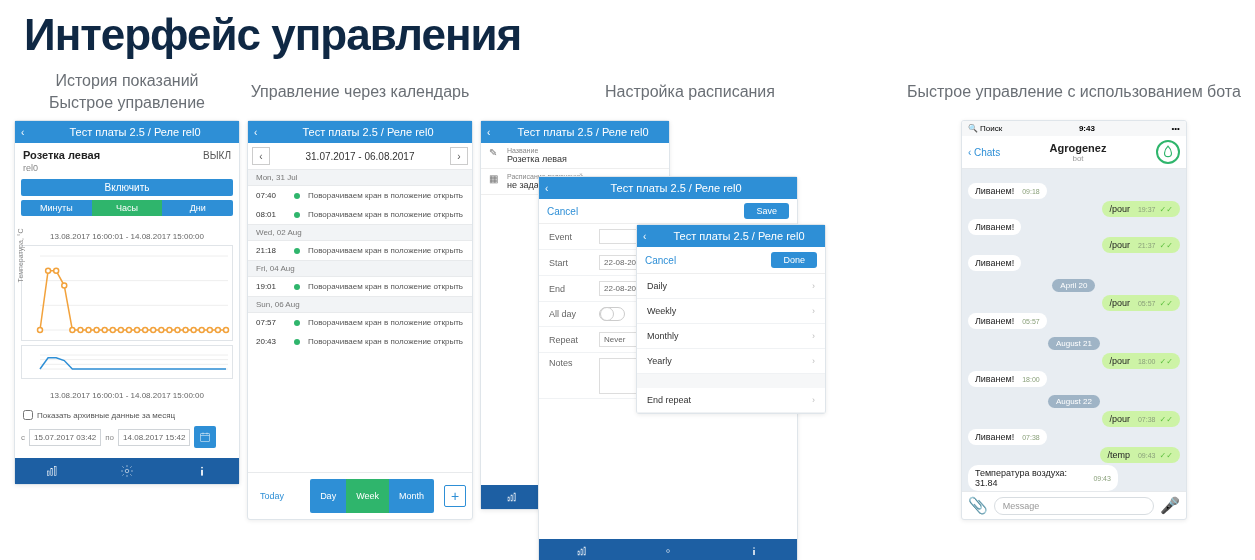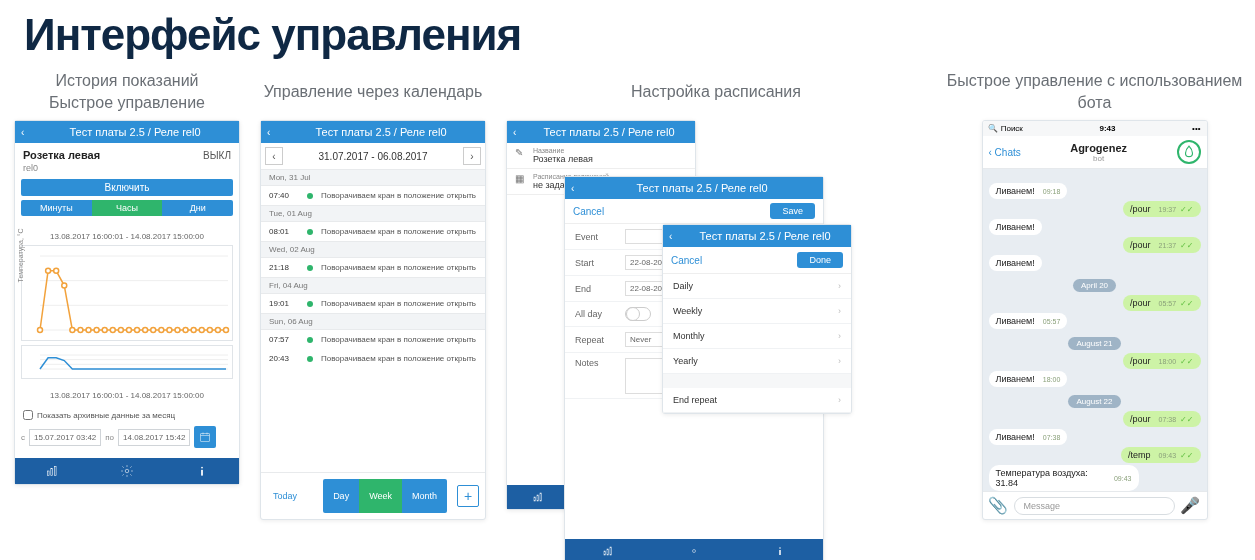--- a/index.html
+++ b/index.html
@@ -1,18 +1,18 @@
 <!DOCTYPE html>
 <html><head>
 <meta charset="utf-8">
 <style>
 *{box-sizing:border-box;margin:0;padding:0;font-family:Arial,sans-serif}
 body{background:#fff;width:1255px;height:560px;position:relative;overflow:hidden}
 .page-title{font-size:44px;font-weight:900;color:#0f2844;letter-spacing:-1px;padding:10px 0 0 24px;font-family:'Arial Black',Arial,sans-serif;text-transform:none}
-.cols{display:flex;gap:20px;padding:10px 12px 0 14px}
+.cols{display:flex;gap:7px;padding:10px 12px 0 14px}
 .col{display:flex;flex-direction:column;align-items:center}
 .col-title{font-size:16px;color:#6a6f75;text-align:center;line-height:1.35;margin-bottom:6px;height:44px;display:flex;align-items:center;justify-content:center}
 
 .phone{background:#fff;border:1px solid #dfe5ea;border-radius:3px;box-shadow:0 1px 4px rgba(0,0,0,.08);font-size:10px;color:#333}
 .blue-bar{background:#2e8fd6;color:#fff;display:flex;align-items:center;height:22px;padding:0 6px}
 .blue-bar .back{width:16px;text-align:left}
 .blue-bar .title{flex:1;text-align:center;font-size:11px}
 
 .c1{width:226px}
 .c1 .row1{display:flex;justify-content:space-between;align-items:center;padding:6px 8px 2px}
@@ -223,21 +223,20 @@
         <span class="label">31.07.2017 - 06.08.2017</span>
         <span class="arr">›</span>
       </div>
       <div id="cal-days" style="flex:1;overflow:hidden">
           <div class="day-hdr">Mon, 31 Jul</div>
           <div class="ev-row">
             <span class="time">07:40</span>
             <span class="dot"></span>
             <span>Поворачиваем кран в положение открыть</span>
           </div>
-          <div class="day-hdr">Tue, 01 Aug</div>
           <div class="ev-row">
             <span class="time">08:01</span>
             <span class="dot"></span>
             <span>Поворачиваем кран в положение открыть</span>
           </div>
           <div class="day-hdr">Wed, 02 Aug</div>
           <div class="ev-row">
             <span class="time">21:18</span>
             <span class="dot"></span>
             <span>Поворачиваем кран в положение открыть</span>

